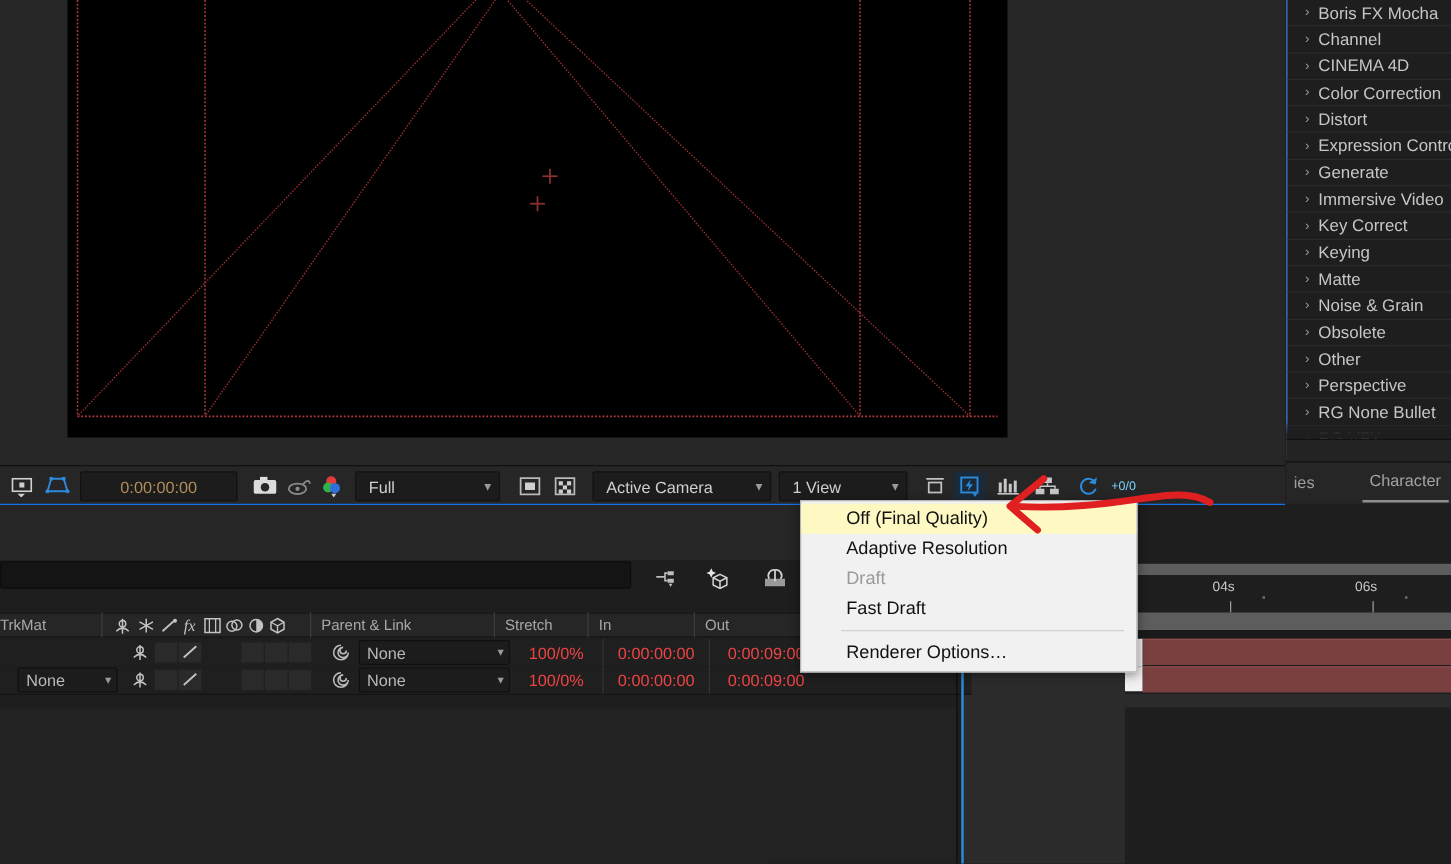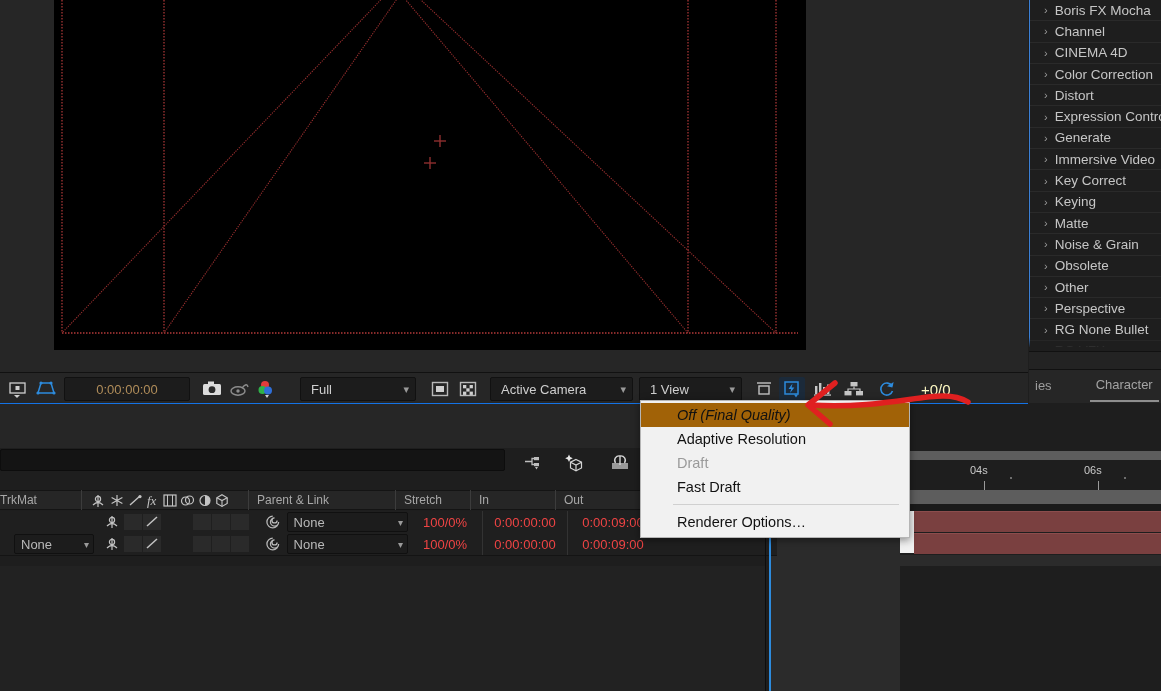--- a/index.html
+++ b/index.html
@@ -24,21 +24,21 @@
     border-top:1px solid #111;display:flex;align-items:center;}
   .tb-btn{width:26px;height:24px;display:flex;align-items:center;justify-content:center;
       margin:0 1px;border-radius:2px;}
   .tb-btn.active{background:#1b2a3a;}
   .tb-field{height:22px;background:#1c1c1c;border:1px solid #111;border-radius:2px;
      display:flex;align-items:center;padding:0 8px;color:#b08d5a;font-size:13px;margin:0 3px;}
   .tb-select{height:22px;background:#1c1c1c;border:1px solid #111;border-radius:2px;
      display:flex;align-items:center;justify-content:space-between;padding:0 6px 0 10px;
      color:#cfcfcf;font-size:13px;margin:0 3px;}
   .tb-select .chev{color:#9a9a9a;font-size:11px;margin-left:10px;}
-  .tb-label-blue{color:#fef9c3;font-size:15px;margin-left:20px;}
+  .tb-label-blue{color:#7dd3fc;font-size:10px;margin-left:4px;}
   #viewer-toolbar-underline{left:0;top:403px;width:1028px;height:2px;background:#1473e6;}
 
   
   #fx-panel{left:1029px;top:0;width:132px;height:368px;background:#1e1e1e;
      border-left:1px solid #3a7fd5;}
   .fx-row{height:21.3px;display:flex;align-items:center;padding-left:14px;color:#c6c6c6;
     font-size:13.5px;border-bottom:1px solid #2a2a2a;box-sizing:border-box;white-space:nowrap;}
   .fx-row .arrow{color:#9d9d9d;font-size:11px;margin-right:7px;}
   #fx-fade{left:1029px;top:337px;width:132px;height:14px;
     background:linear-gradient(to bottom, rgba(30,30,30,0) 0%, #1e1e1e 75%);pointer-events:none;}
@@ -93,21 +93,21 @@
   #tl-right-bottom{left:900px;top:566px;width:261px;height:125px;background:#2b2b2b;}
 
   
   #ctx-menu{left:640px;top:400px;width:270px;background:#f1f1f1;
      border:1px solid #b5b5b5;box-shadow:0 2px 8px rgba(0,0,0,.45);
      padding:2px 0 3px 0;box-sizing:border-box;z-index:40;}
   .mi{height:24px;display:flex;align-items:center;font-size:14.5px;color:#111;
      padding:0 0 0 0;}
   .mi .bullet-col{width:31px;height:24px;display:flex;align-items:center;justify-content:center;}
   .mi .mi-label{padding-left:5px;}
-  .mi.highlighted{background:#a16207;font-style:italic;}
+  .mi.highlighted{background:#fef9c3;}
   .mi.checked .bullet-col{background:#cfe7fa;}
   .mi.disabled .mi-label{color:#9a9a9a;}
   .dot{width:7px;height:7px;border-radius:50%;background:#2a2a2a;}
   .mi-sep{height:1px;background:#d0d0d0;margin:5px 10px 5px 32px;}
 
   
   #annotation{left:780px;top:380px;width:220px;height:60px;z-index:60;pointer-events:none;}
 </style>
 </head>
 <body>
@@ -180,21 +180,21 @@
 
   <div class="tb-btn">
     <svg width="22" height="20" viewBox="0 0 22 20">
       <circle cx="8" cy="6" r="4" fill="#e23c3c"></circle>
       <circle cx="5.5" cy="11" r="4" fill="#2fb24a"></circle>
       <circle cx="11" cy="11.5" r="4" fill="#2f6fd8"></circle>
       <path d="M8 16 l4 0 l-2 3z" fill="#cfcfcf"></path>
     </svg>
   </div>
 
-  <div class="tb-select" style="width:98px;margin-left:18px;">
+  <div class="tb-select" style="width:98px;margin-left:2px;">
     <span>Full</span>
     <span class="chev">▾</span>
   </div>
 
   <div class="tb-btn" style="margin-left:8px">
     <svg width="20" height="18" viewBox="0 0 20 18">
       <rect x="2.5" y="2.5" width="15" height="13" fill="none" stroke="#b9b9b9" stroke-width="1.4"></rect>
       <rect x="6" y="6" width="8" height="6" fill="#cfcfcf"></rect>
     </svg>
   </div>

